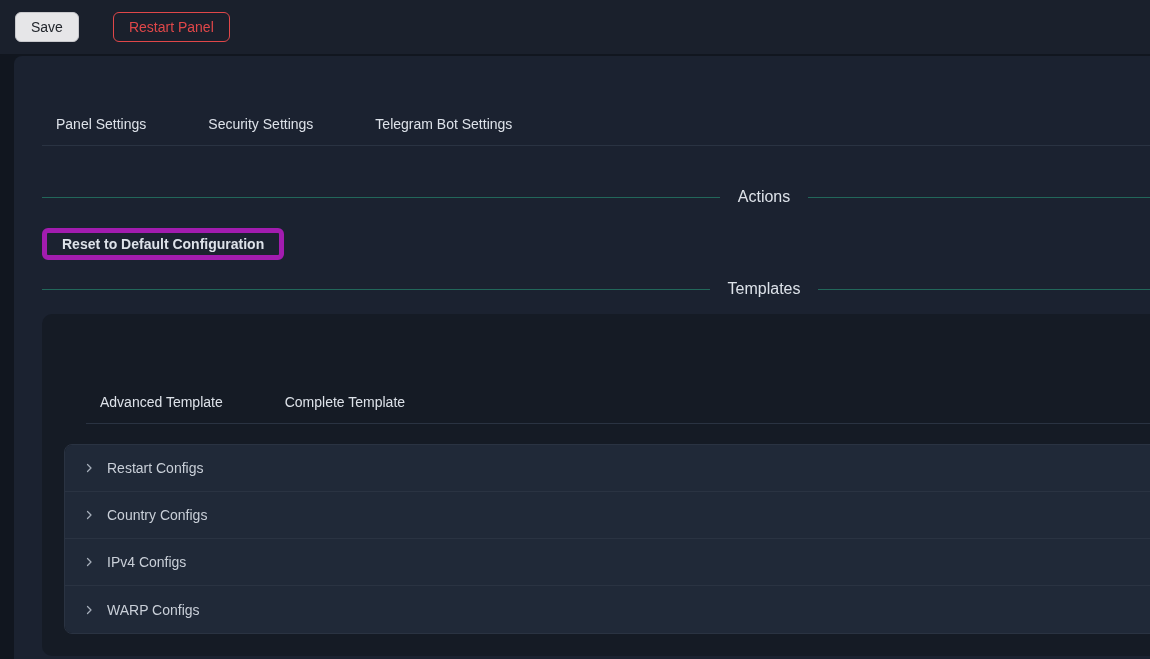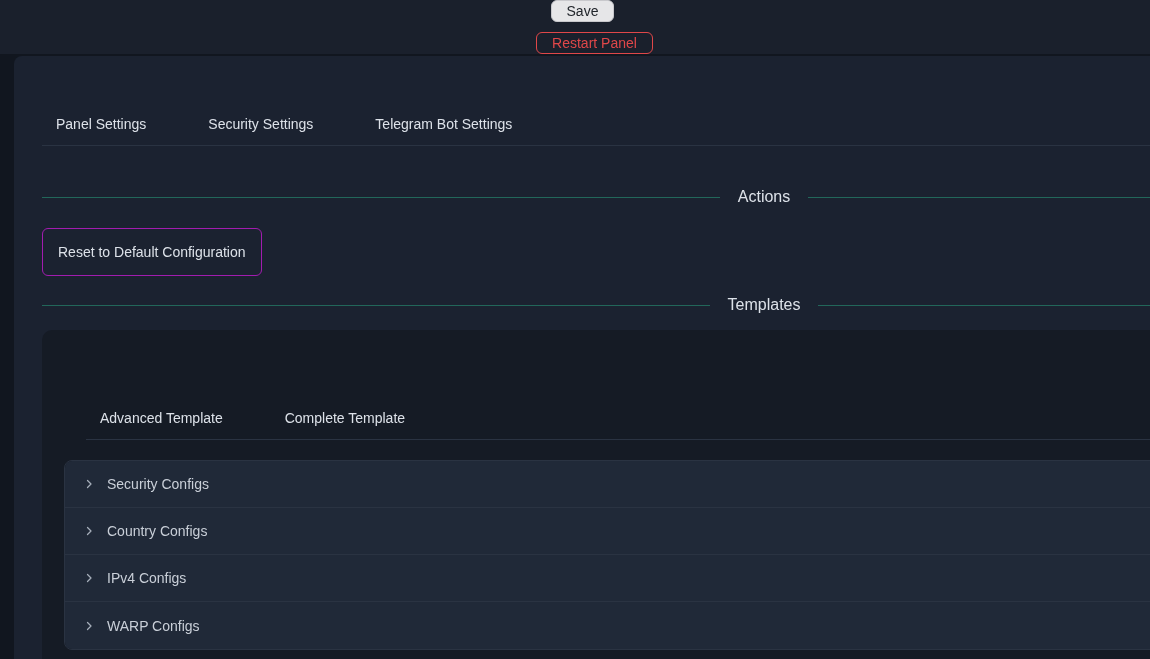--- a/index.html
+++ b/index.html
@@ -24,21 +24,20 @@
     font-family:"Liberation Sans", sans-serif;
     color:var(--text);
   }
 
   
   .topbar{
     height:54px;
     background:var(--topbar-bg);
     display:flex;align-items:center;gap:10px;
     padding:0 0 0 15px;
-    flex-direction:column;
   }
   .btn{
     height:30px;
     padding:0 15px;
     border-radius:6px;
     font-size:14px;
     font-family:"Liberation Sans", sans-serif;
     cursor:pointer;
     display:inline-flex;align-items:center;justify-content:center;
   }
@@ -49,22 +48,23 @@
   }
   .btn-restart{
     background:transparent;
     color:var(--danger);
     border:1px solid var(--danger);
     margin-left:24px;
   }
   .btn-reset{
     background:transparent;
     color:var(--text);
-    border:1px solid #a21caf;
-    height:48px;
+    border:5px solid #a21caf;
+    height:32px;
+    font-weight:bold;
   }
 
   
   .card{
     margin:2px 0 14px 14px;
     width:1500px;               
     background:var(--card-bg);
     border-radius:8px;
     padding:28px 28px 25px 28px;
   }
@@ -179,21 +179,21 @@
     </div>
 
     <div class="accordion">
 
       <div class="acc-row">
         <span class="chev">
           <svg width="12" height="12" viewBox="0 0 24 24">
               <path d="M9 5l7 7-7 7" stroke="#a6aeba" stroke-width="2.5" fill="none" stroke-linecap="round" stroke-linejoin="round"></path>
             </svg>
         </span>
-        <span>Security Configs</span>
+        <span>Restart Configs</span>
       </div>
 
       <div class="acc-row">
         <span class="chev">
           <svg width="12" height="12" viewBox="0 0 24 24">
               <path d="M9 5l7 7-7 7" stroke="#a6aeba" stroke-width="2.5" fill="none" stroke-linecap="round" stroke-linejoin="round"></path>
             </svg>
         </span>
         <span>Country Configs</span>
       </div>

